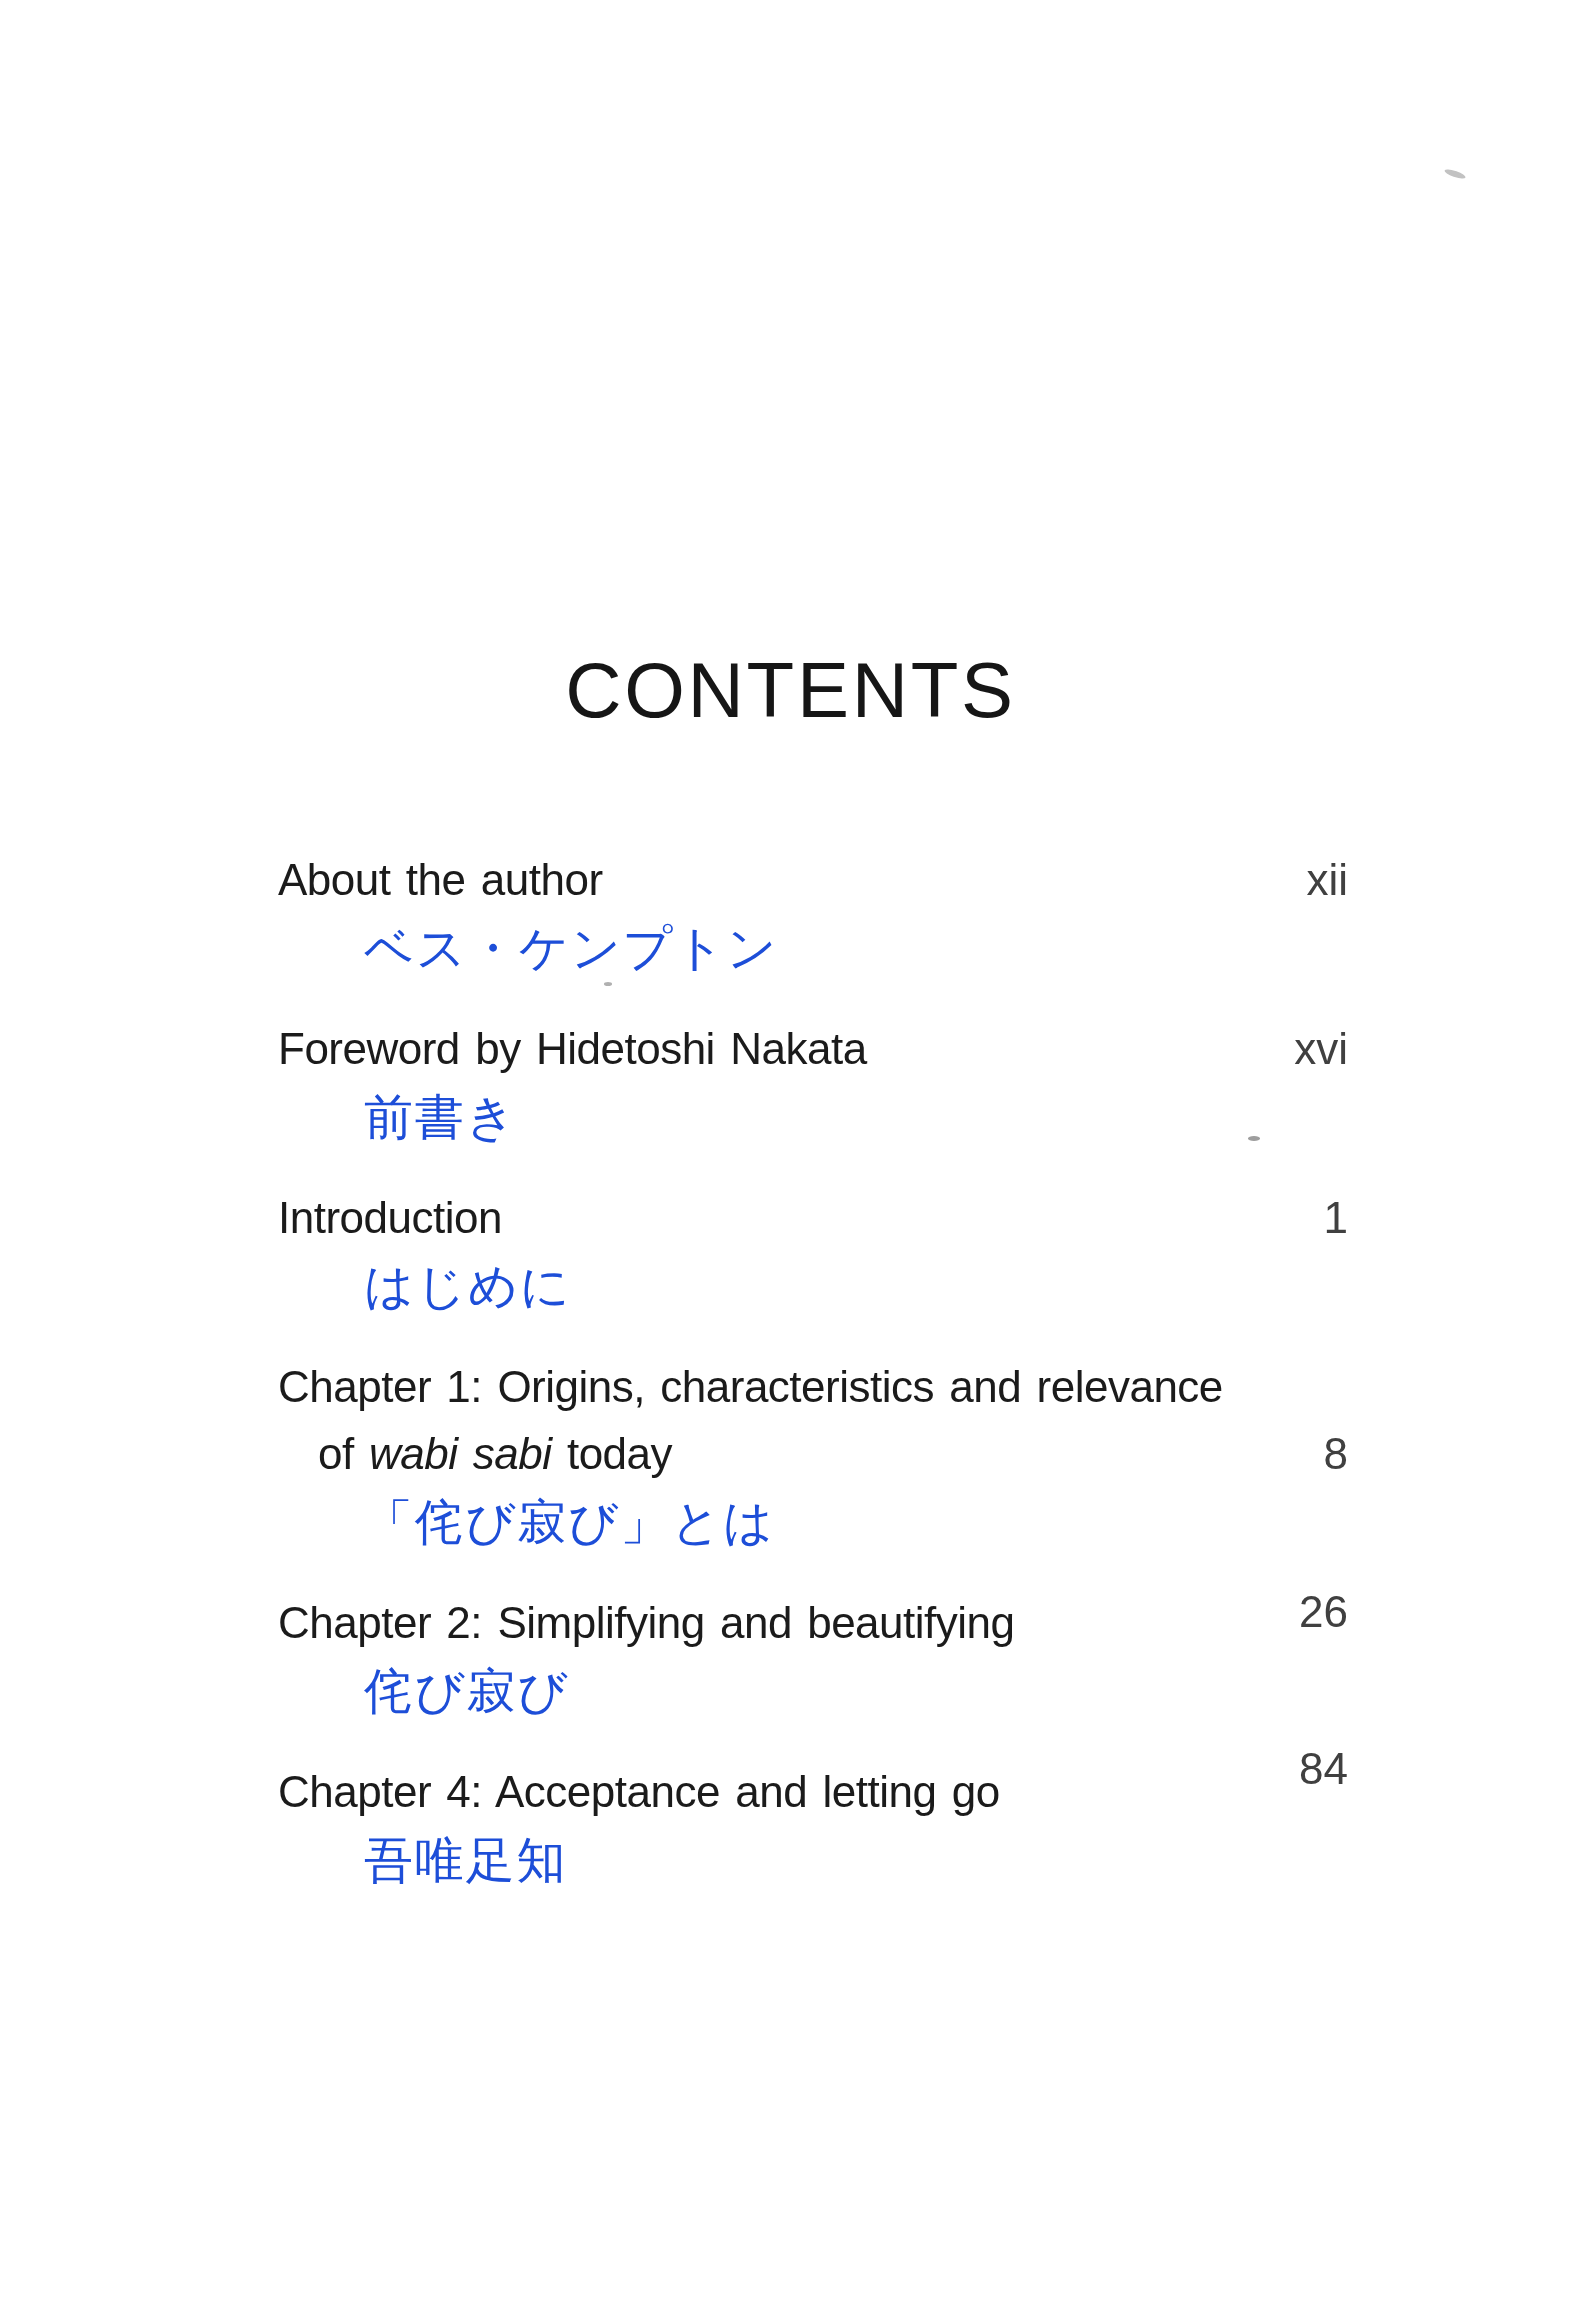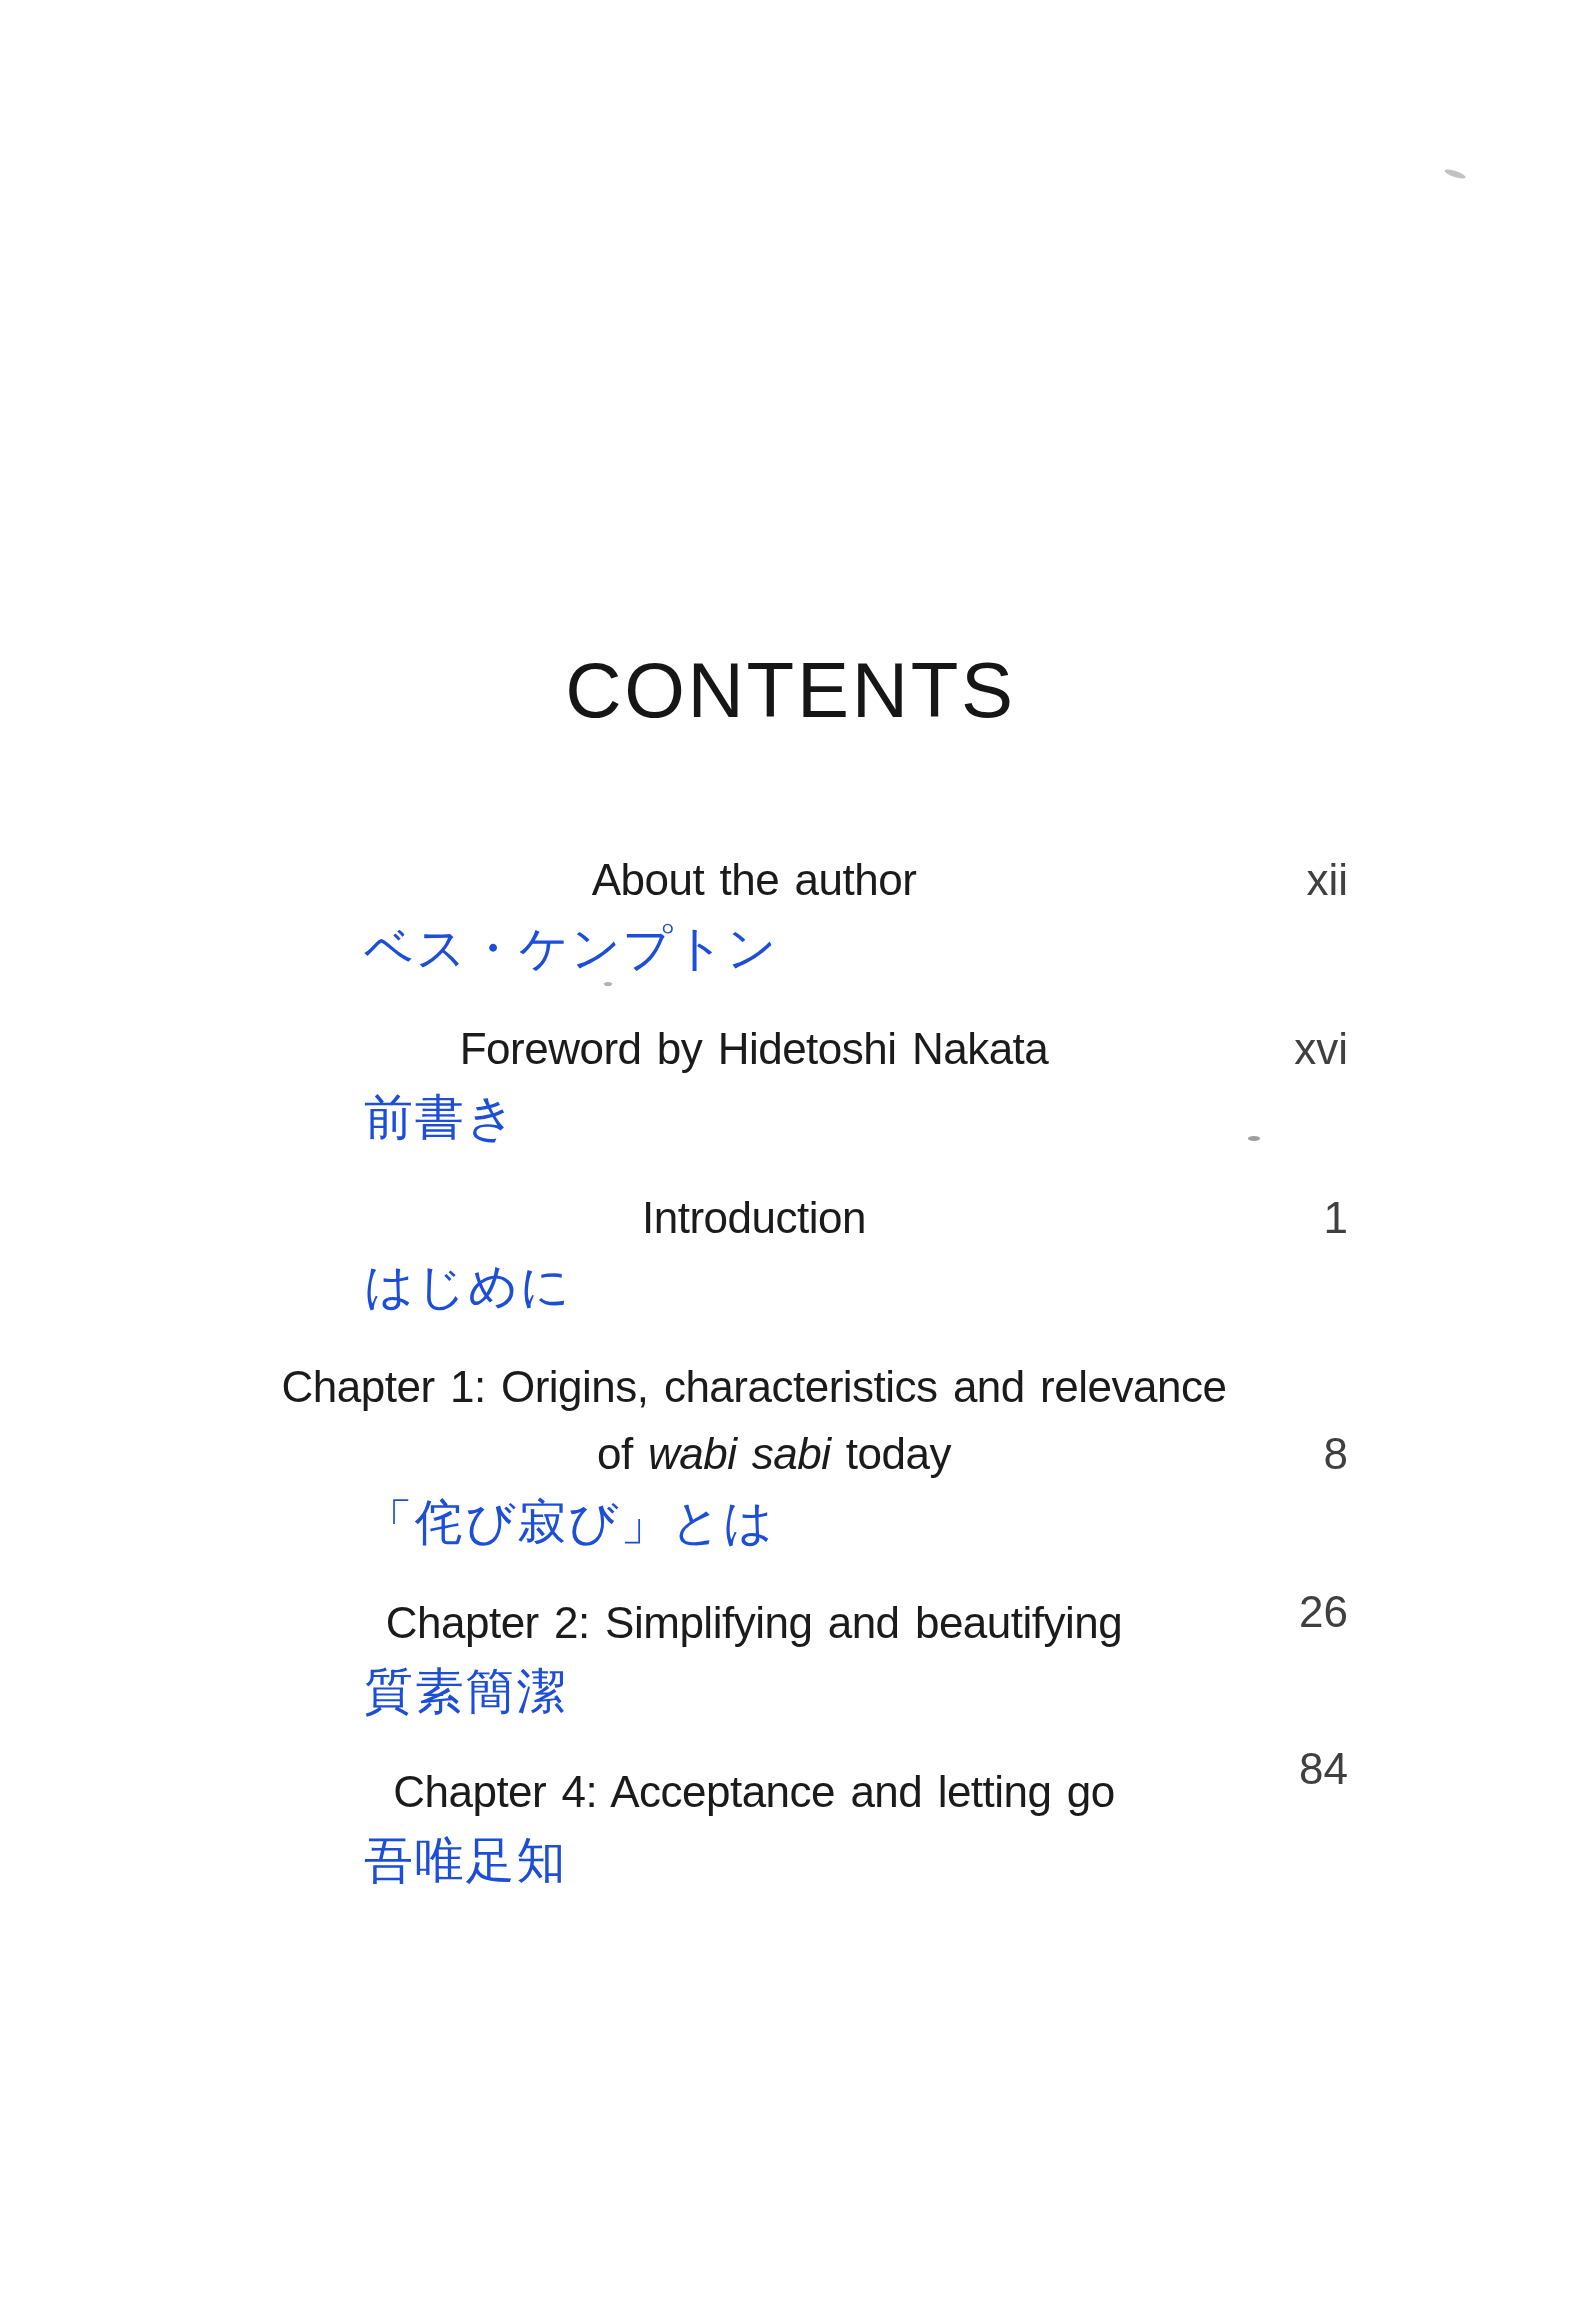--- a/index.html
+++ b/index.html
@@ -44,21 +44,20 @@
     flex: 1 1 auto;
     min-width: 0;
   }
   .line-en {
     font-size: 44px;
     line-height: 67px;
     letter-spacing: -0.5px;
     word-spacing: 3.6px;
     color: #1b1b1b;
     white-space: nowrap;
-    text-align: center;
   }
   .line-en .it {
     font-style: italic;
   }
   .line-jp {
     font-family: "DejaVu Serif", "Liberation Serif", serif;
     font-size: 49px;
     line-height: 71px;
     letter-spacing: 1.8px;
     margin-left: 86px;
@@ -139,21 +138,21 @@
         <div class="line-en">Chapter 1: Origins, characteristics and relevance</div>
         <div class="line-en line-indent"><span class="line-jp-indent" style="margin-left:40px">of </span><span class="it">wabi sabi</span><span> today</span></div>
         <div class="line-jp">「侘び寂び」とは</div>
       </div>
       <div class="pagenum pn-down1">8</div>
     </div>
 
     <div class="entry">
       <div class="entry-lines">
         <div class="line-en">Chapter 2: Simplifying and beautifying</div>
-        <div class="line-jp">質素簡潔</div>
+        <div class="line-jp">侘び寂び</div>
       </div>
       <div class="pagenum pn-up1">26</div>
     </div>
 
 
     <div class="entry">
       <div class="entry-lines">
         <div class="line-en">Chapter 4: Acceptance and letting go</div>
         <div class="line-jp">吾唯足知</div>
       </div>

